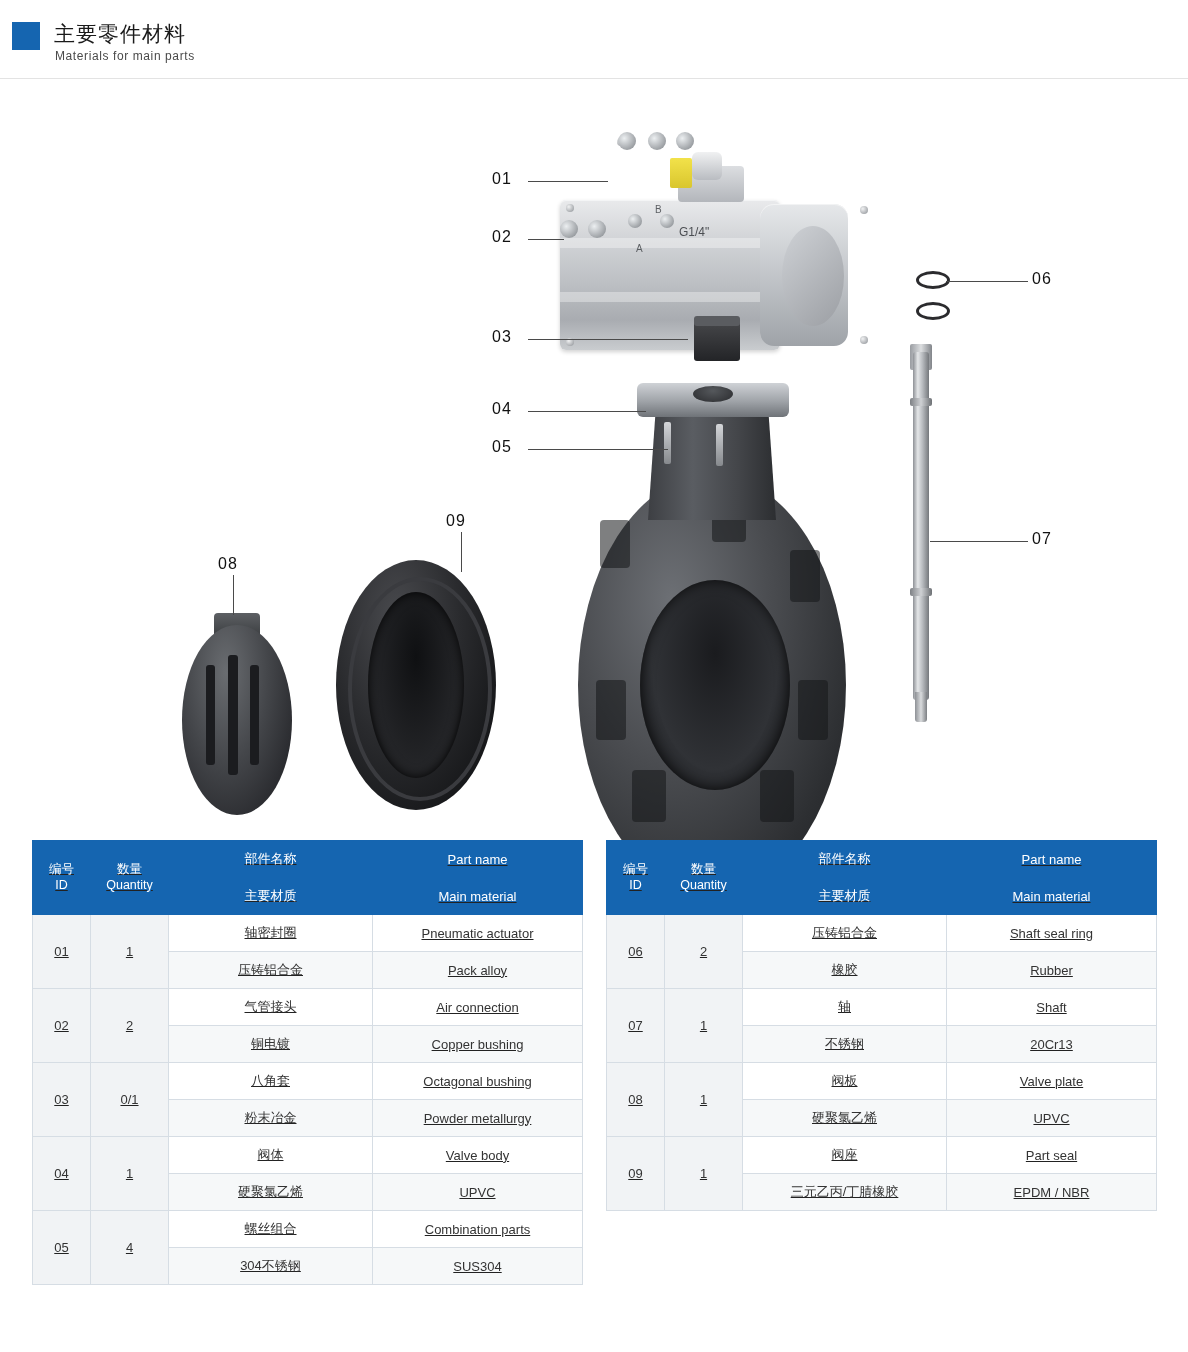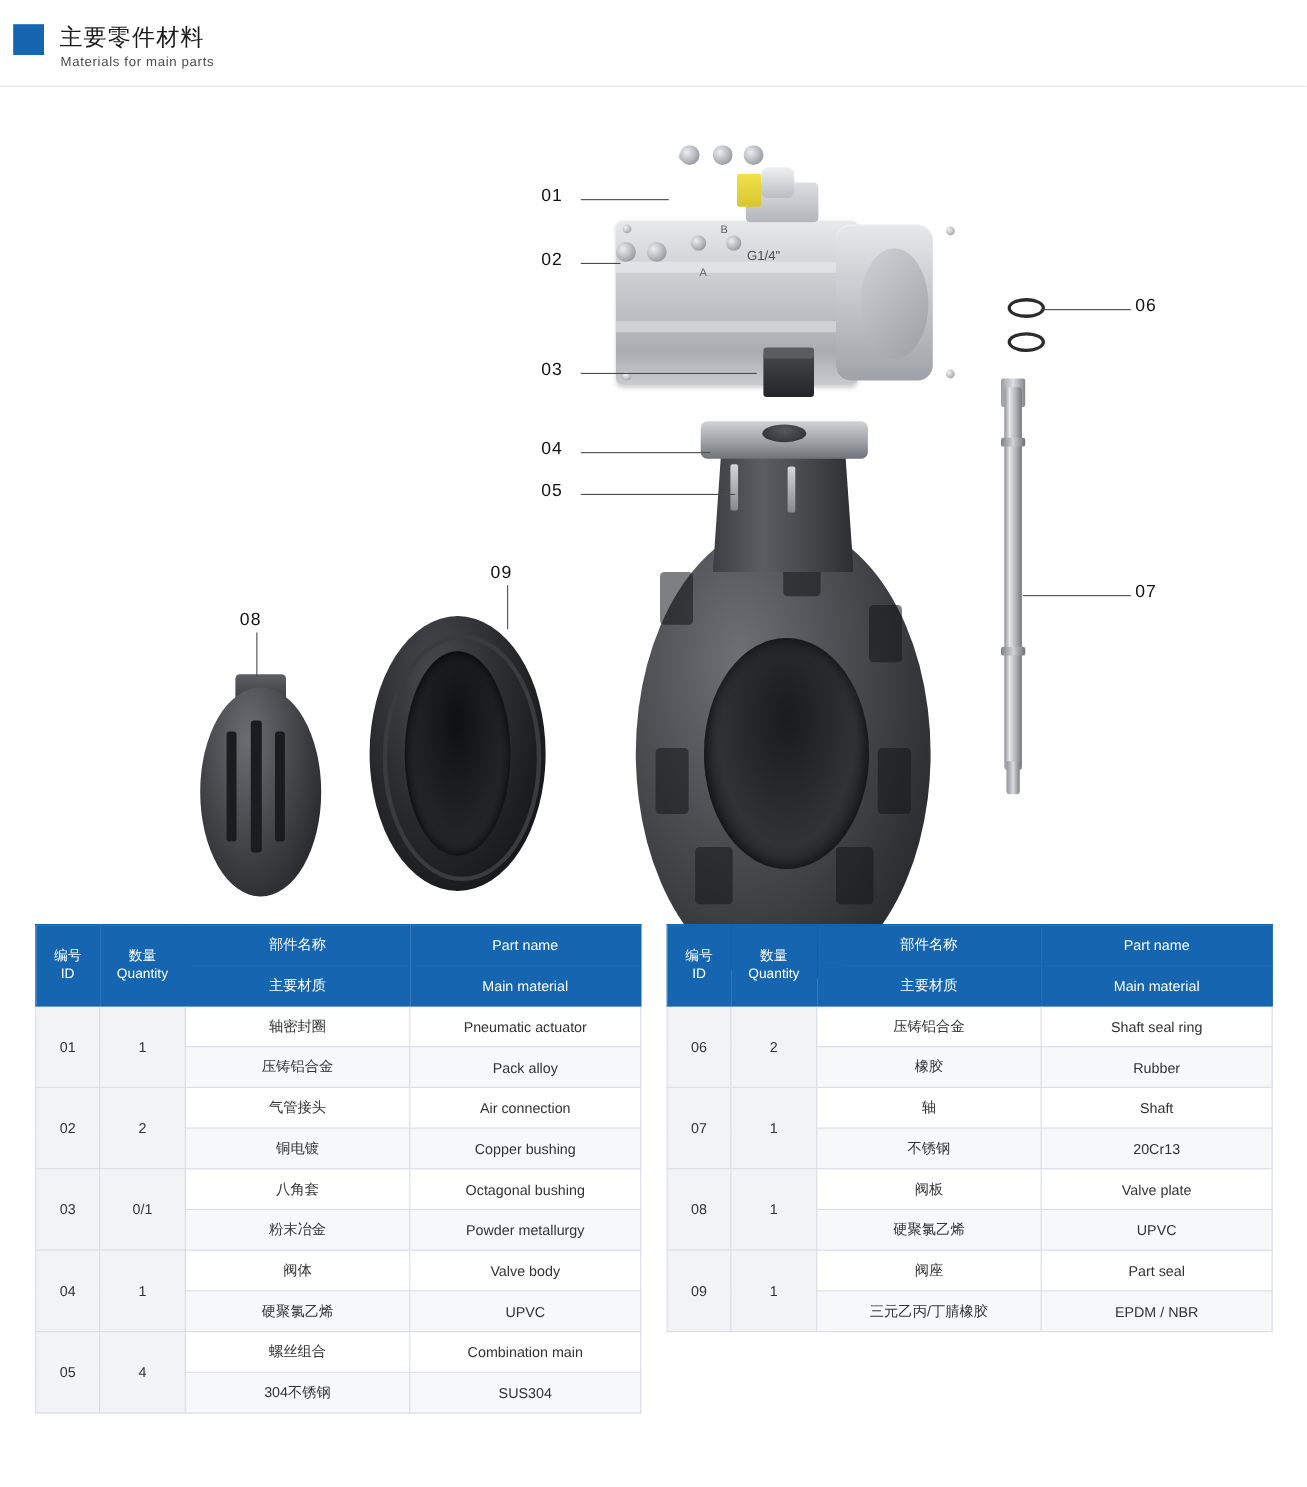--- a/index.html
+++ b/index.html
@@ -352,20 +352,21 @@
     position: absolute;
     left: 0;
     top: 840px;
     width: 1188px;
   }
   table.parts {
     position: absolute;
     border-collapse: collapse;
     font-size: 13px;
     table-layout: fixed;
+    text-decoration: underline;
   }
   table.parts.left { left: 32px; top: 0; width: 550px; }
   table.parts.right { left: 606px; top: 0; width: 550px; }
 
   table.parts th,
   table.parts td {
     border: 1px solid #d6dde4;
     text-align: center;
     padding: 0;
     height: 36px;
@@ -576,21 +577,21 @@
       </tr>
       <tr class="row-alt">
         <td class="namecell">硬聚氯乙烯</td>
         <td class="matcell">UPVC</td>
       </tr>
 
       <tr class="row-main">
         <td class="idcell" rowspan="2">05</td>
         <td class="qtycell" rowspan="2">4</td>
         <td class="namecell">螺丝组合</td>
-        <td class="matcell">Combination main</td>
+        <td class="matcell">Combination parts</td>
       </tr>
       <tr class="row-alt">
         <td class="namecell">304不锈钢</td>
         <td class="matcell">SUS304</td>
       </tr>
     </tbody>
   </table>
 
   <table class="parts right">
     <colgroup>

